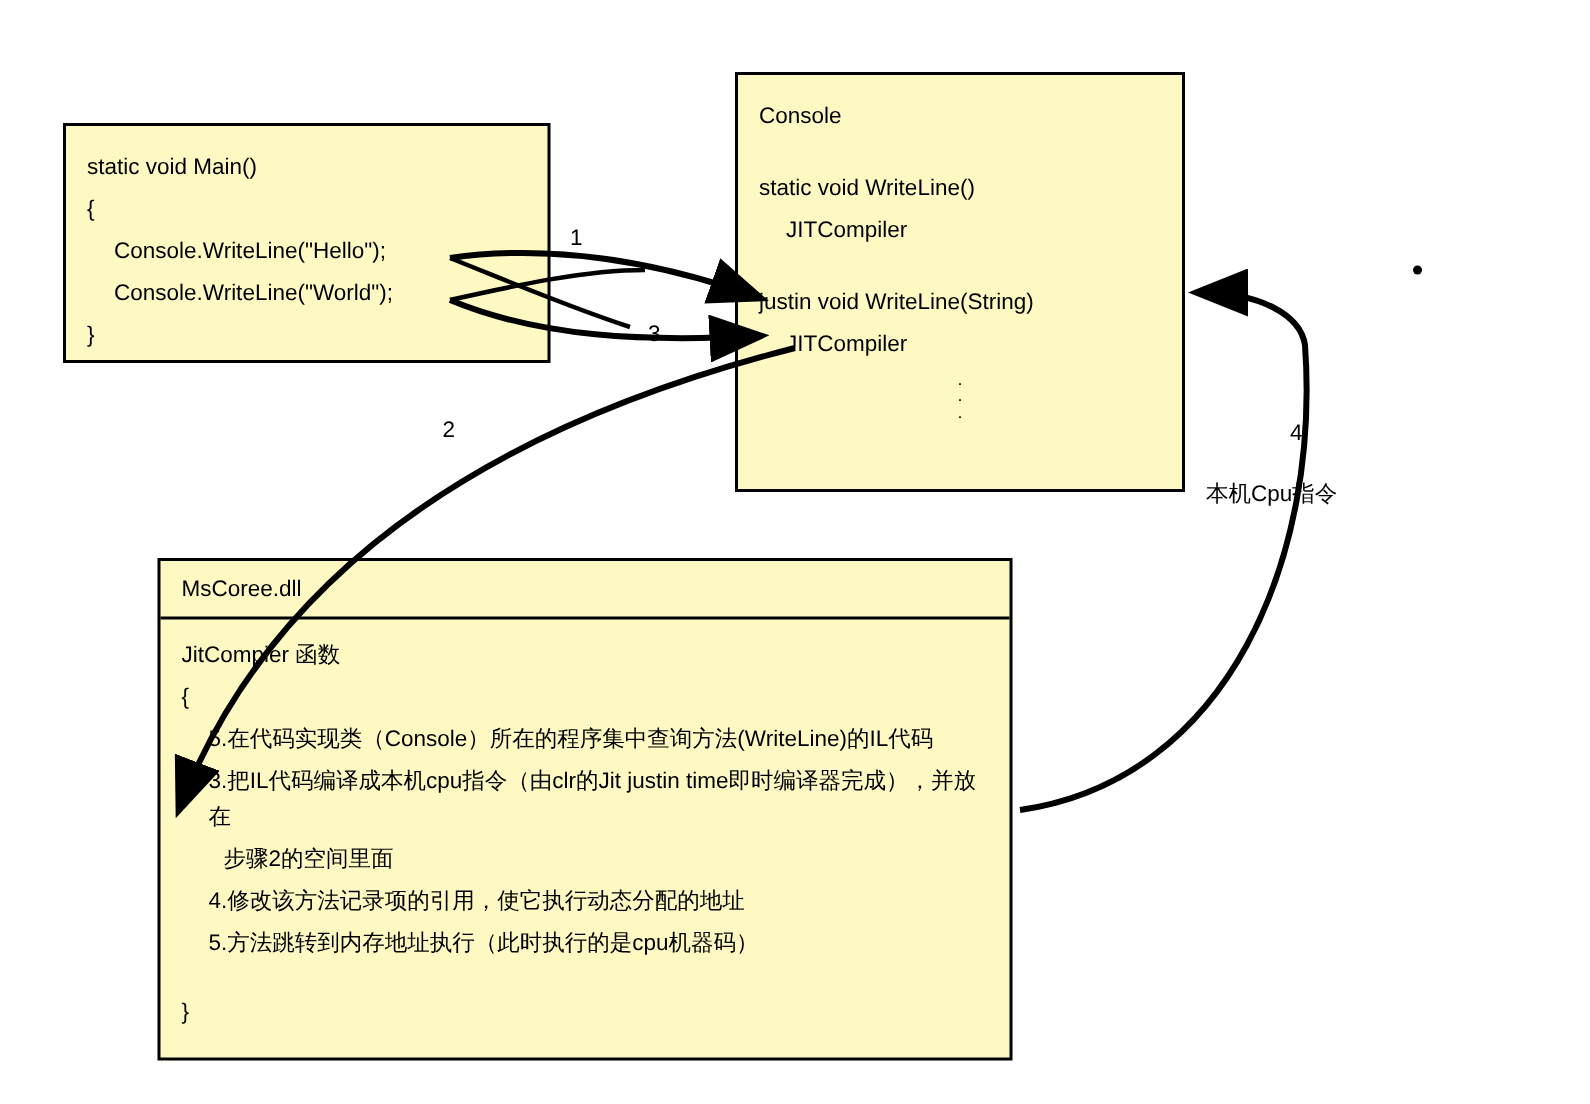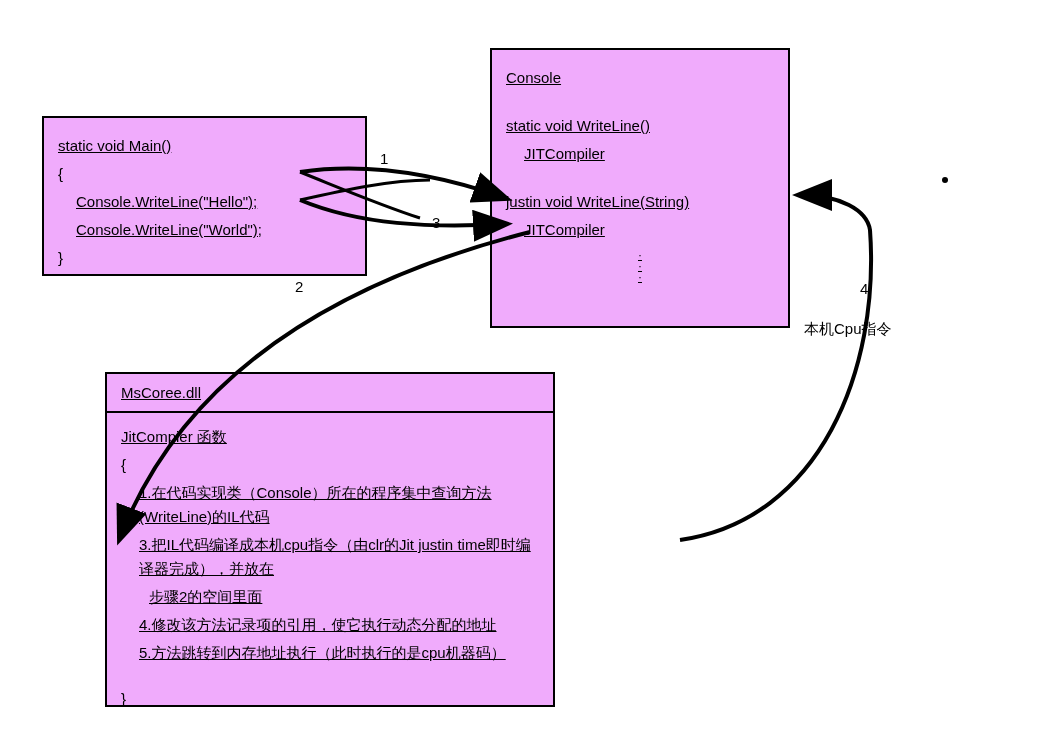--- a/index.html
+++ b/index.html
@@ -9,40 +9,38 @@
       position: relative;
       background: #fff;
       font-family: Arial, "Microsoft YaHei", sans-serif;
       font-size: 15px;
       color: #000;
     }
     .box {
       position: absolute;
       border: 2px solid #000;
       padding: 12px 14px;
-      background: #f0abfc;
-      text-decoration: underline;
+      background: #fef9c3;
     }
     .box-main {
       left: 42px;
       top: 82px;
       width: 325px;
       height: 160px;
-      margin-top: 34px;
     }
     .box-console {
       left: 490px;
       top: 48px;
       width: 300px;
       height: 280px;
     }
     .box-mscoree {
       left: 105px;
       top: 372px;
-      width: 450px;
+      width: 570px;
       height: 335px;
     }
     .line { margin: 4px 0; line-height: 1.6; }
     .indent { padding-left: 18px; }
     .indent2 { padding-left: 28px; }
     .header-line {
       border-bottom: 2px solid #000;
       margin: -12px -14px 12px -14px;
       padding: 10px 14px;
     }
@@ -82,21 +80,21 @@
   <div style="height:16px"></div>
   <div class="line">justin void WriteLine(String)</div>
   <div class="line indent">JITCompiler</div>
   <div class="dots">·<br>·<br>·</div>
 </div>
 
 <div class="box box-mscoree">
   <div class="header-line">MsCoree.dll</div>
   <div class="line">JitCompier 函数</div>
   <div class="line">{</div>
-  <div class="line indent">1.在代码实现类（Console）所在的程序集中查询方法(WriteLine)的IL代码</div>
+  <div class="line indent">5.在代码实现类（Console）所在的程序集中查询方法(WriteLine)的IL代码</div>
   <div class="line indent">3.把IL代码编译成本机cpu指令（由clr的Jit justin time即时编译器完成），并放在</div>
   <div class="line indent2">步骤2的空间里面</div>
   <div class="line indent">4.修改该方法记录项的引用，使它执行动态分配的地址</div>
   <div class="line indent">5.方法跳转到内存地址执行（此时执行的是cpu机器码）</div>
   <div style="height:14px"></div>
   <div class="line">}</div>
 </div>
 
 <div class="label" style="left:380px; top:150px;">1</div>
 <div class="label" style="left:295px; top:278px;">2</div>

